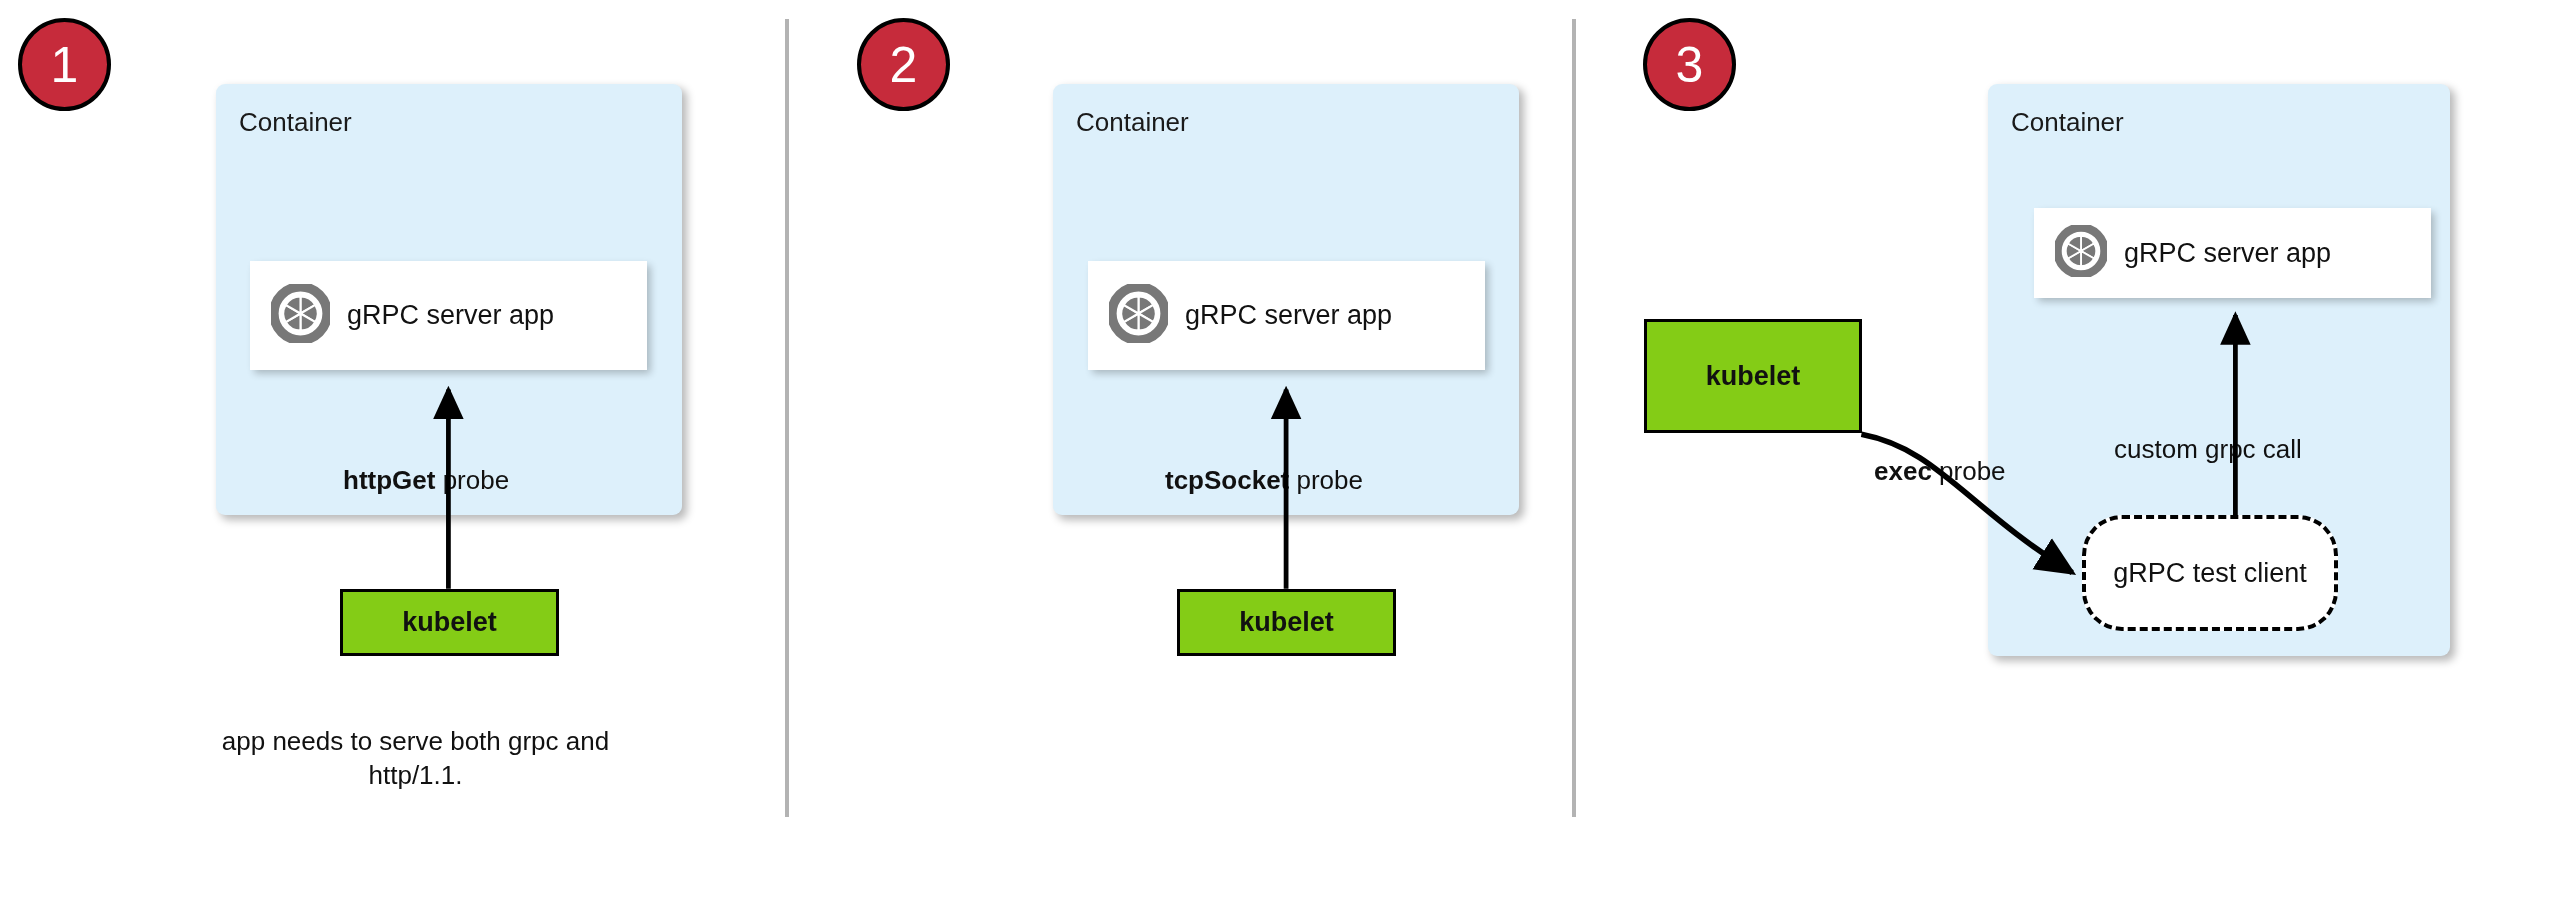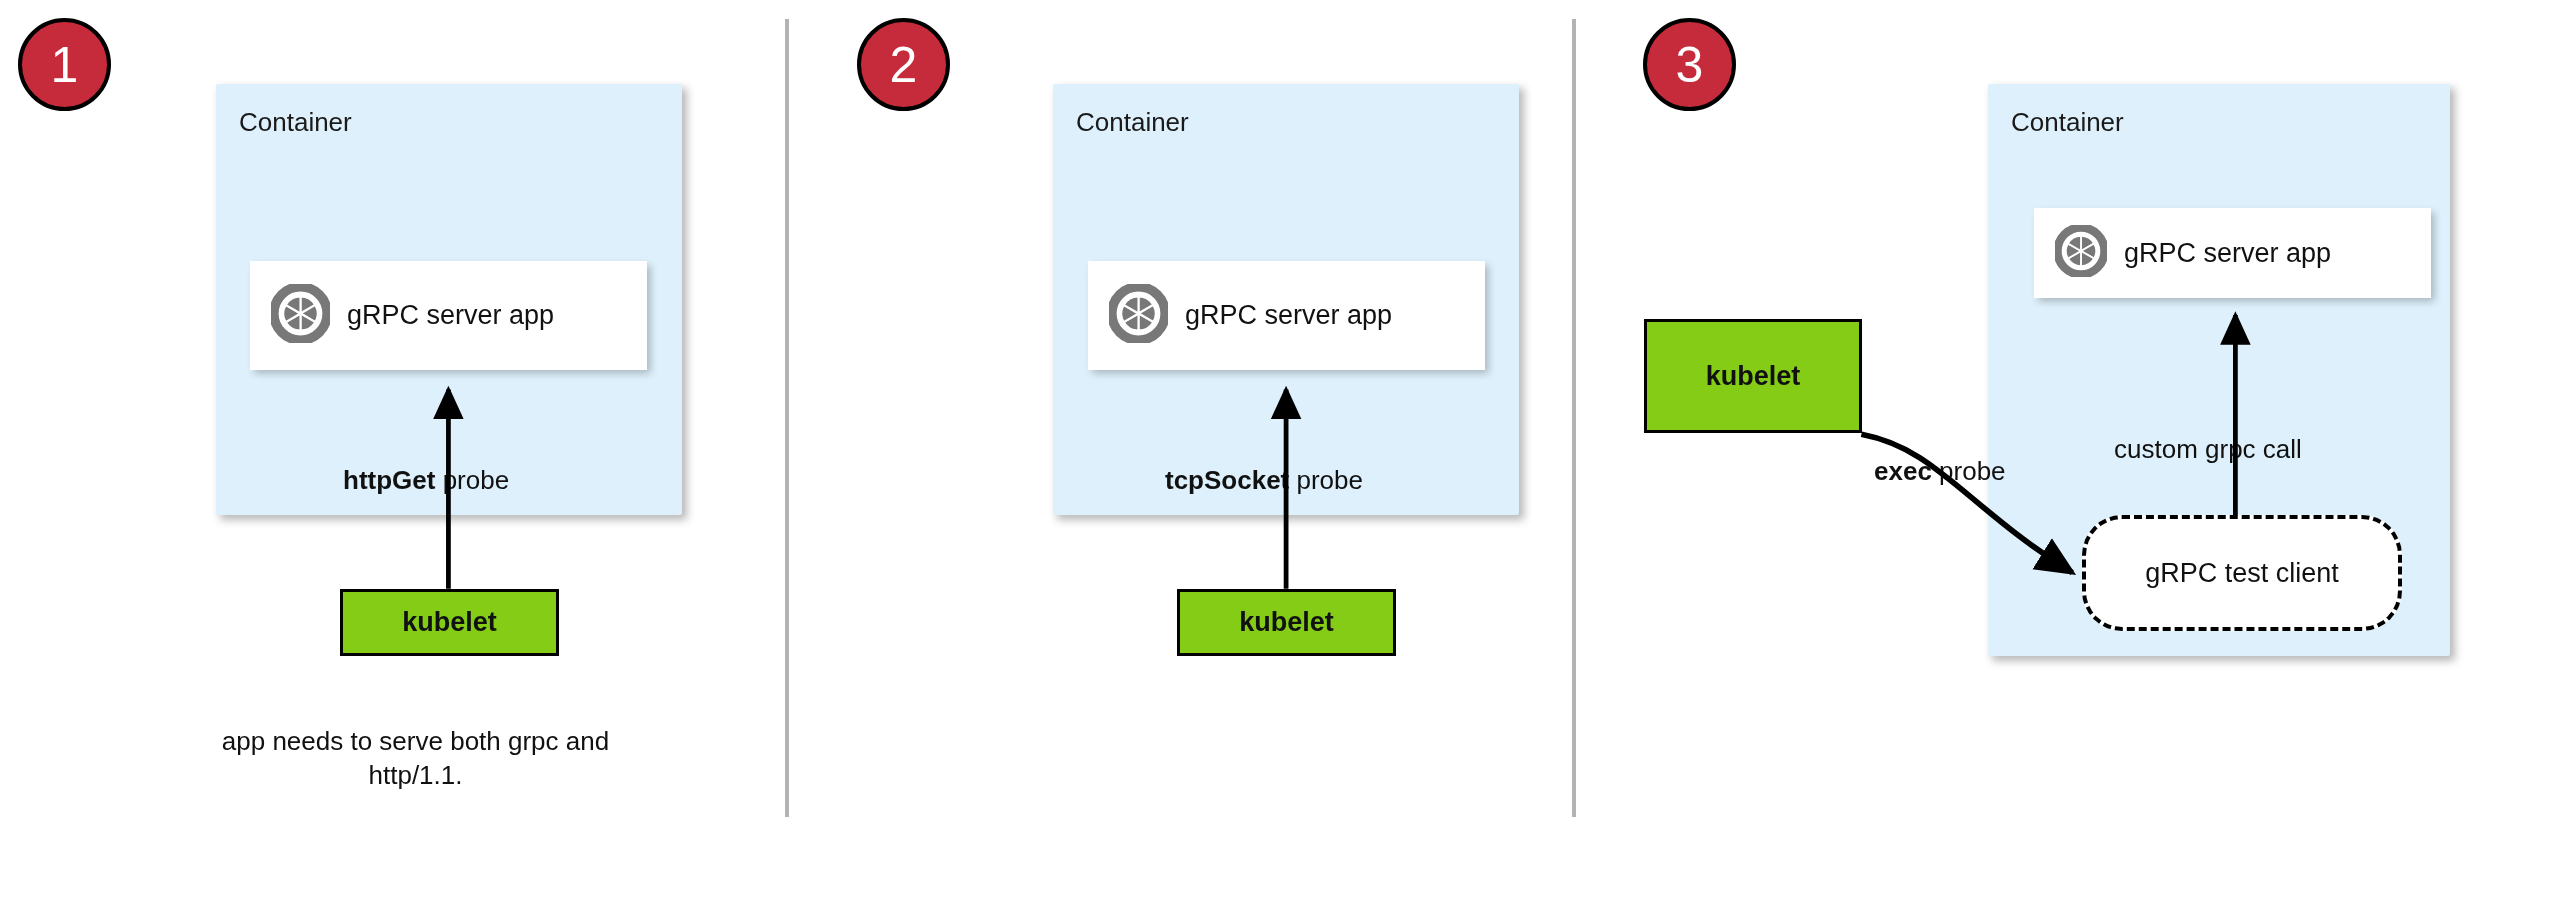--- a/index.html
+++ b/index.html
@@ -44,21 +44,21 @@
     font-size: 50px;
     line-height: 1;
     font-weight: 400;
     user-select: none;
   }
 
   
   .container-box {
     position: absolute;
     background: #ddf0fb;
-    border-radius: 2px;
+    border-radius: 9px;
     box-shadow: 4.8px 4.8px 8.6px rgba(0,0,0,0.28);
   }
   .container-label {
     position: absolute;
     left: 23px;
     top: 23px;
     font-size: 26px;
     color: #1a1a1a;
     white-space: nowrap;
   }
@@ -237,21 +237,21 @@
   <div class="plain-box" style="left:1644px; top:319px; width:218px; height:114px;">
     <span>kubelet</span>
   </div>
 
   <div class="edge-label" style="left:1874px; top:456px;">
     <b>exec</b><span> probe</span>
   </div>
 
   <div class="edge-label" style="left:2114px; top:434px;">custom grpc call</div>
 
-  <div class="dashed-box" style="left:2082px; top:515px; width:320px; height:116px;">
+  <div class="dashed-box" style="left:2082px; top:515px; width:256px; height:116px;">
     <span>gRPC test client</span>
   </div>
 
 
   <svg class="overlay" viewBox="0 0 2700 967" width="2576" height="923">
     <defs>
       <marker id="arrowhead" markerWidth="9" markerHeight="9" refX="6.2" refY="3.6" orient="auto" markerUnits="strokeWidth">
         <path d="M0,0.4 L7,3.6 L0,6.8 z" fill="#000000"></path>
       </marker>
       <marker id="arrowhead2" markerWidth="9" markerHeight="9" refX="6.2" refY="3.6" orient="auto" markerUnits="strokeWidth">

